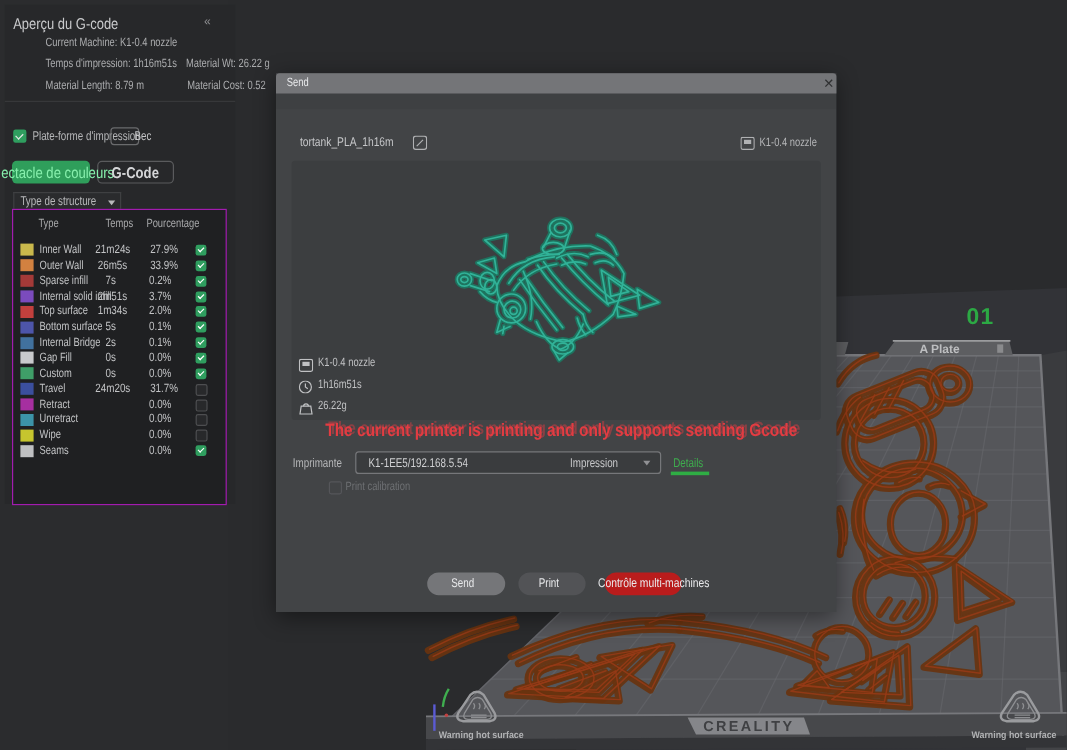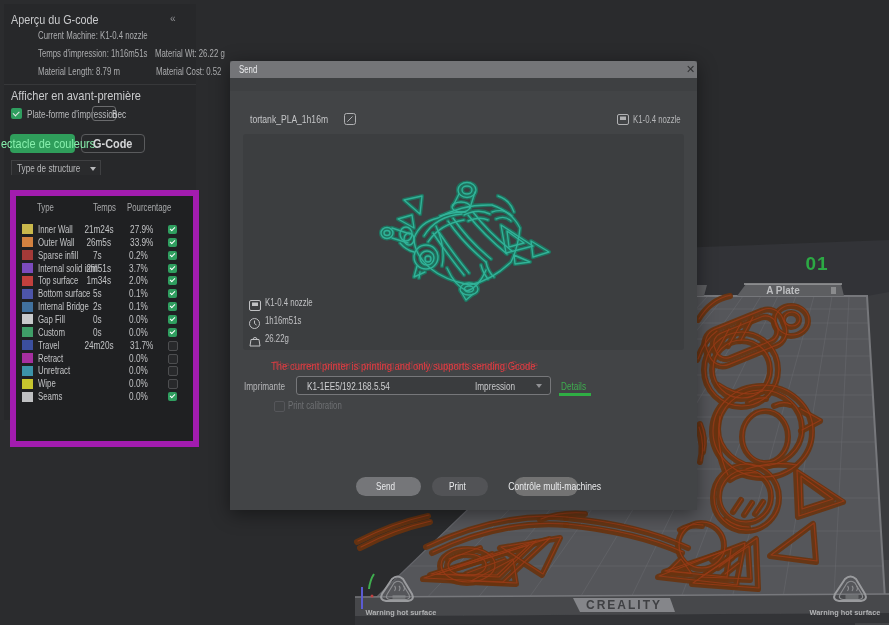--- a/index.html
+++ b/index.html
@@ -6,21 +6,21 @@
   body{width:889px;height:625px;overflow:hidden;position:relative;
        background:#2b2c2e;font-family:"Liberation Sans",sans-serif;}
   .abs{position:absolute;white-space:nowrap;}
   #bg{position:absolute;left:0;top:0;}
   .cx{display:inline-block;transform:scaleX(0.78);transform-origin:0 0;white-space:nowrap;}
   .cxr{display:inline-block;transform:scaleX(0.82);transform-origin:100% 0;white-space:nowrap;}
   #panel{position:absolute;left:4px;top:4px;width:192px;height:416px;
          background:#27282a;color:#b6b7b9;}
   .t10{font-size:10px;color:#abacae;margin-left:27px;}
   #tbl{position:absolute;left:6px;top:170px;width:177px;height:245px;
-       background:#1f2022;border:6px solid #a21caf;margin-top:16px;}
+       background:#1f2022;border:1px solid #a21caf;}
   .row{position:absolute;left:0;width:100%;height:12px;font-size:10px;color:#c2c3c5;}
   .sw{position:absolute;left:6px;top:0.5px;width:11px;height:10px;}
   .lbl{position:absolute;left:22px;top:0;text-align:right;}
   .tm{position:absolute;left:55px;width:50px;top:0;text-align:center;}
   .pc{position:absolute;left:109px;width:38px;top:0;text-align:left;}
   .ck{position:absolute;left:152px;top:1px;width:9px;height:9px;border-radius:2px;}
   .ck.on{background:#2f9e5f;}
   .ck.on:after{content:"";position:absolute;left:2px;top:2px;width:4px;height:2px;
      border-left:1.3px solid #fff;border-bottom:1.3px solid #fff;transform:rotate(-45deg);}
   .ck.off{background:#28292b;border:1px solid #4d4e50;width:8px;height:8px;}
@@ -212,21 +212,20 @@
 
 <div id="panel">
   <div class="abs" style="left:7px;top:8px;font-size:13px;color:#c9cacc;"><span style="display:inline-block;transform:scaleX(0.83);transform-origin:0 0;white-space:nowrap;">Aperçu du G-code</span></div>
   <div class="abs" style="left:166px;top:9px;font-size:10px;color:#909194;">«</div>
   <div class="abs t10" style="left:7px;top:26px;"><span class="cx">Current Machine: K1-0.4 nozzle</span></div>
   <div class="abs t10" style="left:7px;top:44px;"><span class="cx">Temps d'impression: 1h16m51s</span></div>
   <div class="abs t10" style="left:124px;top:44px;"><span class="cx">Material Wt: 26.22 g</span></div>
   <div class="abs t10" style="left:7px;top:62px;"><span class="cx">Material Length: 8.79 m</span></div>
   <div class="abs t10" style="left:125px;top:62px;"><span class="cx">Material Cost: 0.52</span></div>
   <div class="abs" style="left:0;top:80px;width:192px;border-top:1px solid #37383a;"></div>
-  <div class="abs" style="left:7px;top:84px;font-size:13px;color:#c9cacc;"><span style="display:inline-block;transform:scaleX(0.85);transform-origin:0 0;white-space:nowrap;">Afficher en avant-première</span></div>
   <div class="gck" style="left:7px;top:104px;"></div>
   <div class="abs" style="left:23px;top:104px;font-size:10.5px;color:#b6b7b9;"><span class="cx">Plate-forme d'impression</span></div>
   <div class="abs" style="left:88px;top:102px;width:22px;height:13px;border:1px solid #6a6b6d;border-radius:3px;"></div>
   <div class="abs" style="left:108px;top:104px;font-size:10.5px;color:#c5c6c8;"><span class="cx">Bec</span></div>
   <div class="abs" style="left:6px;top:130px;width:65px;height:19px;background:#2f9e5b;border-radius:4px;"></div>
   <div class="abs" style="left:77px;top:130px;width:62px;height:17px;border:1px solid #5a5b5d;border-radius:4px;"></div>
   <div class="abs" style="left:-3px;top:132px;font-size:13px;color:#86efac;"><span style="display:inline-block;transform:scaleX(0.84);transform-origin:0 0;white-space:nowrap;">ectacle de couleurs</span></div>
   <div class="abs" style="left:89px;top:132px;font-size:13px;color:#d5d6d8;font-weight:bold;"><span style="display:inline-block;transform:scaleX(0.84);transform-origin:0 0;">G-Code</span></div>
   <div class="abs" style="left:7px;top:156px;width:88px;height:14px;background:#2a2b2d;border:1px solid #3f4042;border-bottom:none;"></div>
   <div class="abs" style="left:13px;top:158px;font-size:10.5px;color:#b8b9bb;"><span class="cx">Type de structure</span></div>
@@ -412,28 +411,28 @@
   <div class="abs" style="left:19px;top:254px;"><svg width="11" height="11" viewBox="0 0 11 11">
         <circle cx="5.5" cy="5.5" r="5" fill="none" stroke="#c0c1c3"></circle>
         <path d="M5.5 2.5 V5.5 L7.5 7" stroke="#c0c1c3" fill="none"></path>
       </svg></div>
   <div class="abs" style="left:35px;top:254px;font-size:10px;color:#c0c1c3;text-align:center;"><span class="cx">1h16m51s</span></div>
   <div class="abs" style="left:19px;top:272px;"><svg width="12" height="11" viewBox="0 0 12 11">
         <path d="M2 3.5 L10 3.5 L11 10 L1 10 Z" fill="none" stroke="#c0c1c3"></path>
         <path d="M4 3.5 Q4 1.5 6 1.5 Q8 1.5 8 3.5" fill="none" stroke="#c0c1c3"></path>
       </svg></div>
   <div class="abs" style="left:35px;top:272px;font-size:10px;color:#c0c1c3;"><span class="cx">26.22g</span></div>
-  <div class="abs" style="left:41px;top:299px;font-size:11px;font-weight:normal;color:#e23c42;text-shadow:3px -1px 0 rgba(226,60,66,0.45);"><span style="display:inline-block;transform:scaleX(0.86);transform-origin:0 0;white-space:nowrap;">The current printer is printing and only supports sending Gcode</span></div>
+  <div class="abs" style="left:41px;top:289px;font-size:15px;font-weight:bold;color:#e23c42;text-shadow:3px -1px 0 rgba(226,60,66,0.45);"><span style="display:inline-block;transform:scaleX(0.86);transform-origin:0 0;white-space:nowrap;">The current printer is printing and only supports sending Gcode</span></div>
   <div class="abs" style="left:14px;top:319px;font-size:10.5px;color:#b5b6b8;"><span class="cx">Imprimante</span></div>
   <div class="abs" style="left:66px;top:315px;width:253px;height:17px;background:#3a3c3e;border:1px solid #76777a;border-radius:3px;"></div>
   <div class="abs" style="left:77px;top:319px;font-size:10.5px;color:#d0d1d3;"><span class="cx">K1-1EE5/192.168.5.54</span></div>
   <div class="abs" style="left:245px;top:319px;font-size:10.5px;color:#c8c9cb;"><span class="cx">Impression</span></div>
   <div class="abs" style="left:306px;top:323px;width:0;height:0;border-left:3.5px solid transparent;border-right:3.5px solid transparent;border-top:4px solid #909194;"></div>
   <div class="abs" style="left:331px;top:319px;font-size:10.5px;color:#3ead4e;"><span class="cx">Details</span></div>
   <div class="abs" style="left:329px;top:332px;width:32px;height:2.5px;background:#2fae44;"></div>
   <div class="abs" style="left:44px;top:340px;width:9px;height:9px;border:1px solid #55565a;border-radius:2px;"></div>
   <div class="abs" style="left:58px;top:339px;font-size:10px;color:#6e7073;"><span class="cx">Print calibration</span></div>
   <div class="pill" style="left:126px;width:65px;background:#757679;"><span class="cx">Send</span></div>
   <div class="pill" style="left:202px;width:56px;background:#525356;"><span class="cx">Print</span></div>
-  <div class="pill" style="left:284px;width:64px;background:#737373;">
+  <div class="pill" style="left:274px;width:64px;background:#b91c1c;">
       <span style="position:absolute;left:-14px;top:0;width:92px;white-space:nowrap;display:inline-block;transform:scaleX(0.82);transform-origin:50% 0;">Contrôle multi-machines</span>
     </div>
 </div>
 
 </body></html>

